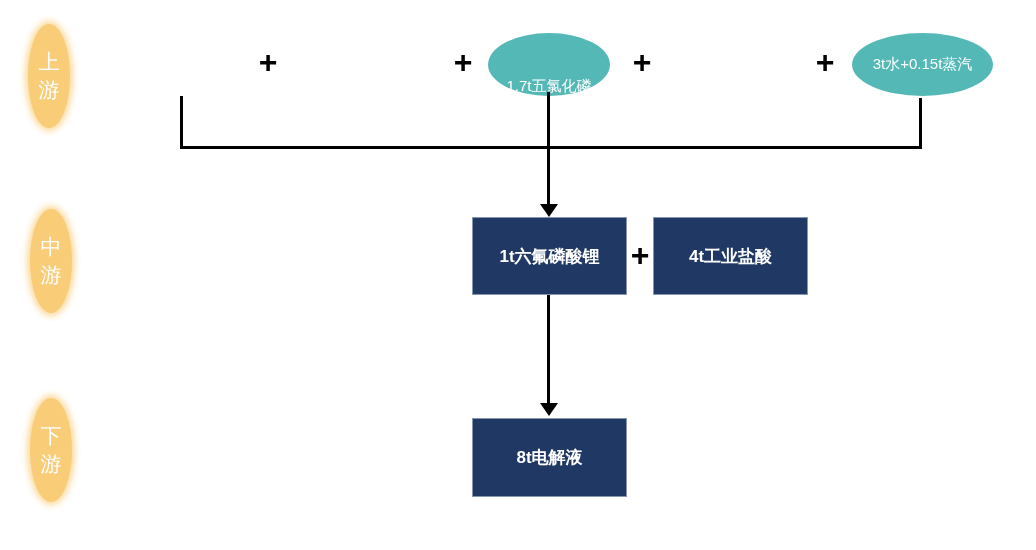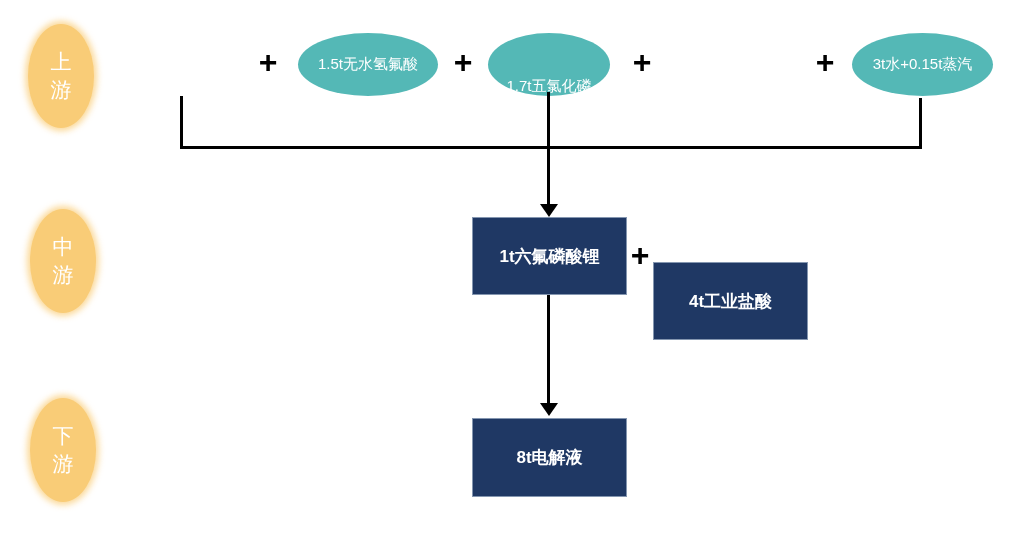--- a/index.html
+++ b/index.html
@@ -18,21 +18,21 @@
     position: relative;
     width: 1036px;
     height: 550px;
     background: #ffffff;
     overflow: hidden;
   }
 
   
   .stage-ellipse {
     position: absolute;
-    width: 66px;
+    width: 42px;
     height: 104px;
     border-radius: 50%;
     background: var(--yellow);
     box-shadow: 0 0 6px 3px rgba(249, 204, 119, 0.75);
     color: var(--text-light);
     display: flex;
     align-items: center;
     justify-content: center;
     text-align: center;
     font-size: 21px;
@@ -110,23 +110,20 @@
   </div>
   <div class="stage-ellipse" style="left:30px; top:398px;">
     <span class="stage-label">下游</span>
   </div>
   <div class="stage-ellipse" style="left:30px; top:209px;">
     <span class="stage-label">中游</span>
   </div>
 
   <div class="plus" style="left:250px; top:45px;">+</div>
 
-  <div class="input-ellipse" style="left:298px; width:140px;">
-    <span>1.5t无水氢氟酸</span>
-  </div>
   <div class="plus" style="left:445px; top:45px;">+</div>
 
   <div class="input-ellipse" style="left:488px; width:122px;align-items:flex-end;">
     <span>1.7t五氯化磷</span>
   </div>
   <div class="plus" style="left:624px; top:45px;">+</div>
 
   <div class="plus" style="left:807px; top:45px;">+</div>
 
   <div class="input-ellipse" style="left:852px; width:141px;">
@@ -137,21 +134,21 @@
   <div class="line" style="left:919px; top:98px; width:3px; height:51px;"></div>
   <div class="line" style="left:180px; top:146px; width:742px; height:3px;"></div>
 
   <div class="line" style="left:547px; top:92px; width:3px; height:112px;"></div>
   <div class="arrowhead-down" style="left:540px; top:204px;"></div>
 
   <div class="node-box" style="left:472px; top:217px; width:155px; height:78px;">
     <span>1t六氟磷酸锂</span>
   </div>
   <div class="plus" style="left:622px; top:238px;">+</div>
-  <div class="node-box" style="left:653px; top:217px; width:155px; height:78px;margin-top:45px;">
+  <div class="node-box" style="left:653px; top:217px; width:155px; height:78px;">
     <span>4t工业盐酸</span>
   </div>
 
   <div class="line" style="left:547px; top:295px; width:3px; height:108px;"></div>
   <div class="arrowhead-down" style="left:540px; top:403px;"></div>
 
   <div class="node-box" style="left:472px; top:418px; width:155px; height:79px;">
     <span>8t电解液</span>
   </div>
 

